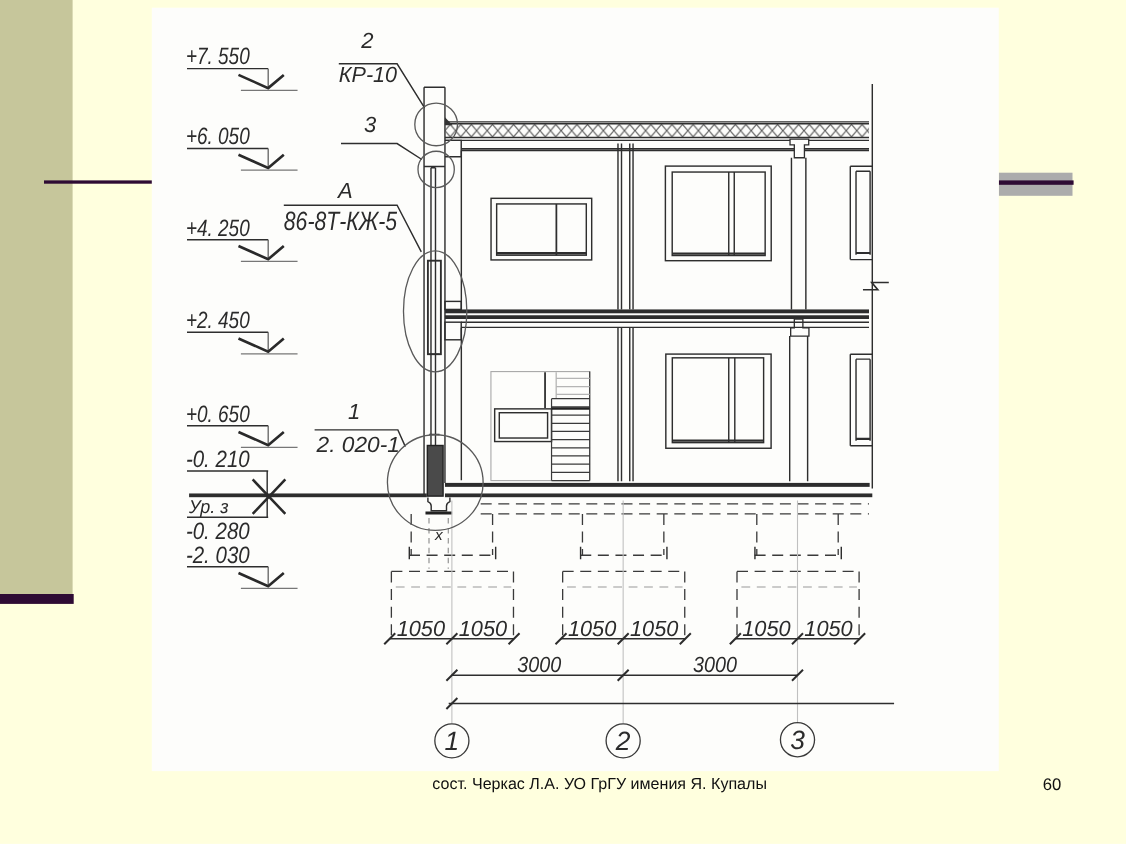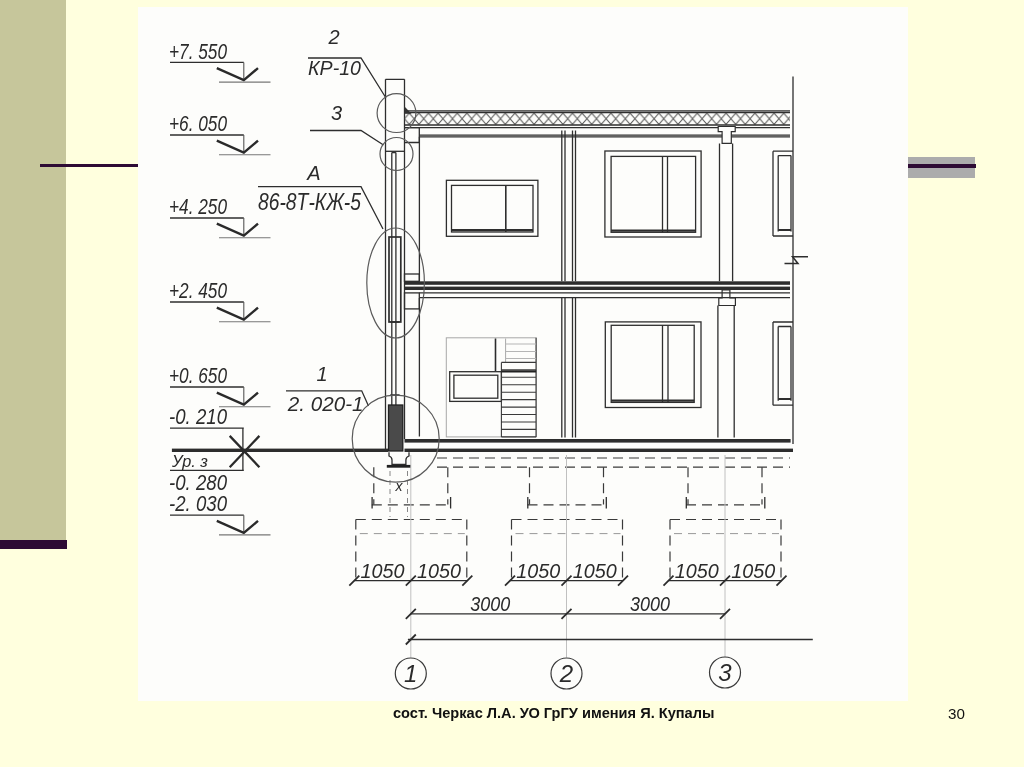--- a/index.html
+++ b/index.html
@@ -195,14 +195,14 @@
 <text x="258" y="209.5" class="it" font-size="24" textLength="103" lengthAdjust="spacingAndGlyphs">86-8Т-КЖ-5</text>
 <text x="322" y="381" class="it" font-size="20" text-anchor="middle">1</text>
 <path d="M286,390.8 H361.7 L368.5,406" class="k"></path>
 <text x="287.8" y="411" class="it" font-size="20" textLength="75.7" lengthAdjust="spacingAndGlyphs">2. 020-1</text>
 <circle cx="396.5" cy="113.1" r="19.4" class="dc"></circle>
 <circle cx="396.5" cy="154" r="16.5" class="dc"></circle>
 <ellipse cx="395.6" cy="283" rx="28.8" ry="55" class="dc"></ellipse>
 <circle cx="395.7" cy="438.7" r="43.5" class="dc"></circle>
 </svg>
 </div>
-<div class="abs foot" style="left:393px;font-weight:bold;">сост. Черкас Л.А. УО ГрГУ имения Я. Купалы</div>
-<div class="abs foot" style="left:948px;font-size:15.2px;">30</div>
+<div class="abs foot" style="left:393px;">сост. Черкас Л.А. УО ГрГУ имения Я. Купалы</div>
+<div class="abs foot" style="left:948px;font-size:15.2px;">60</div>
 
 </body></html>

